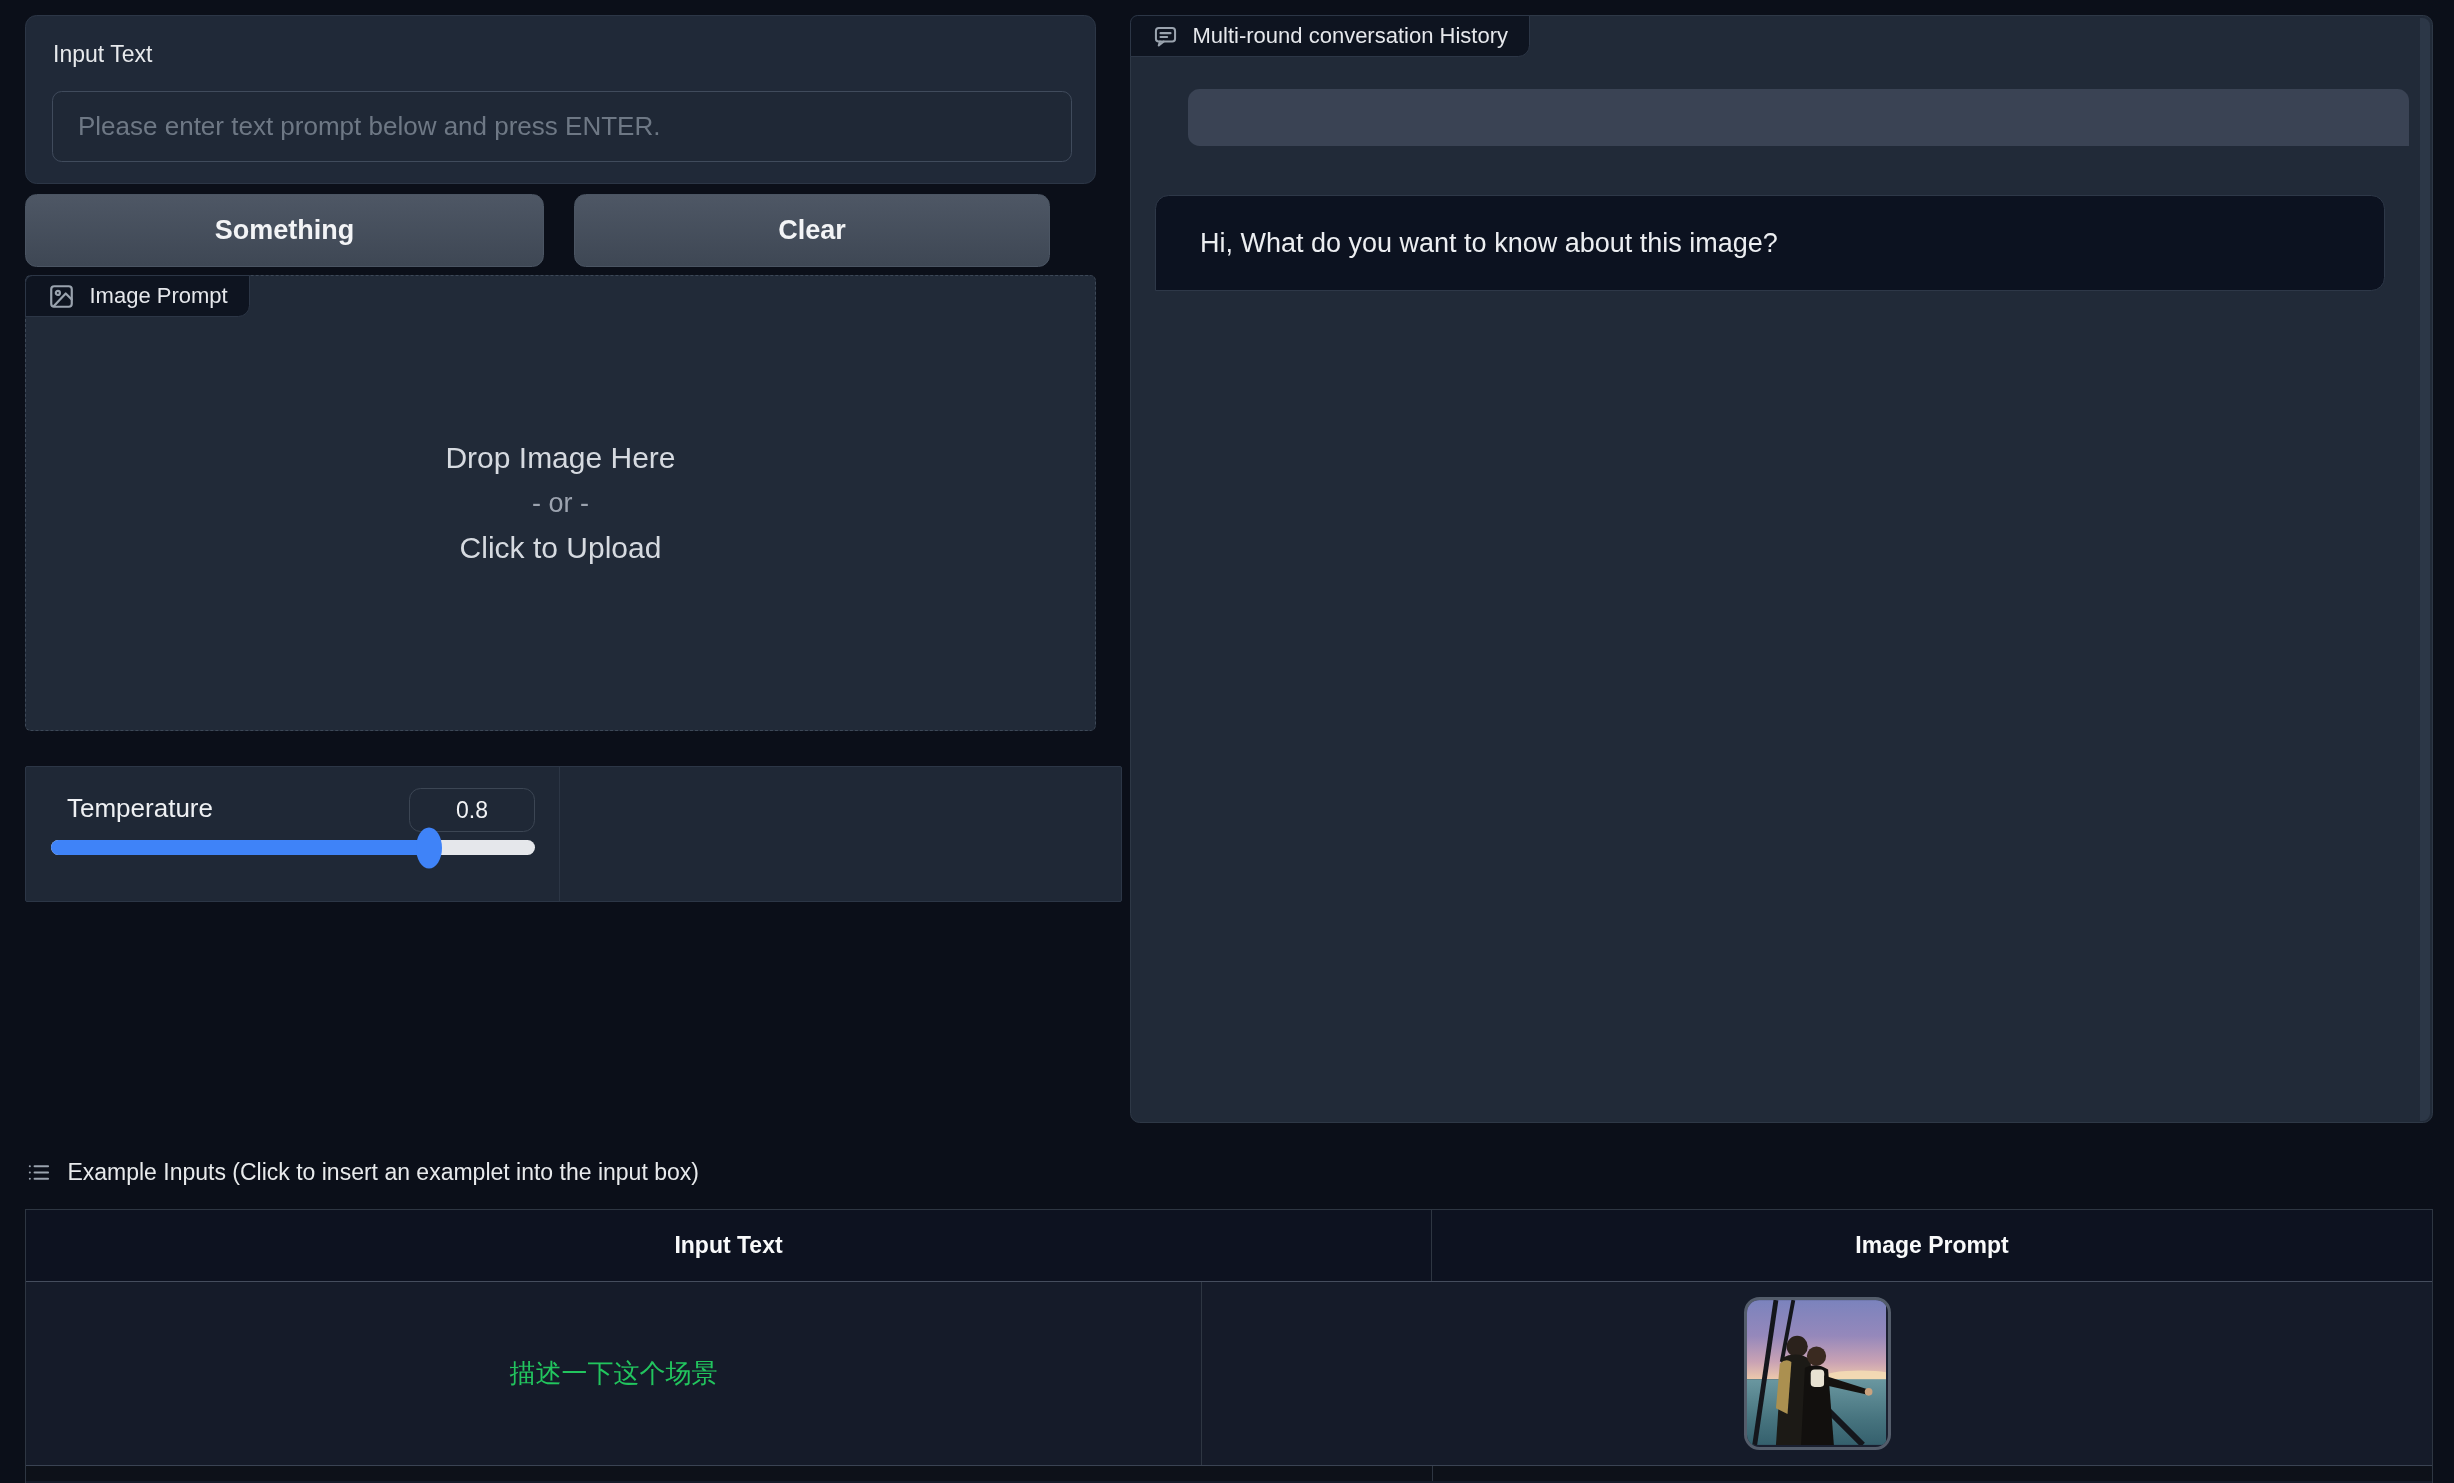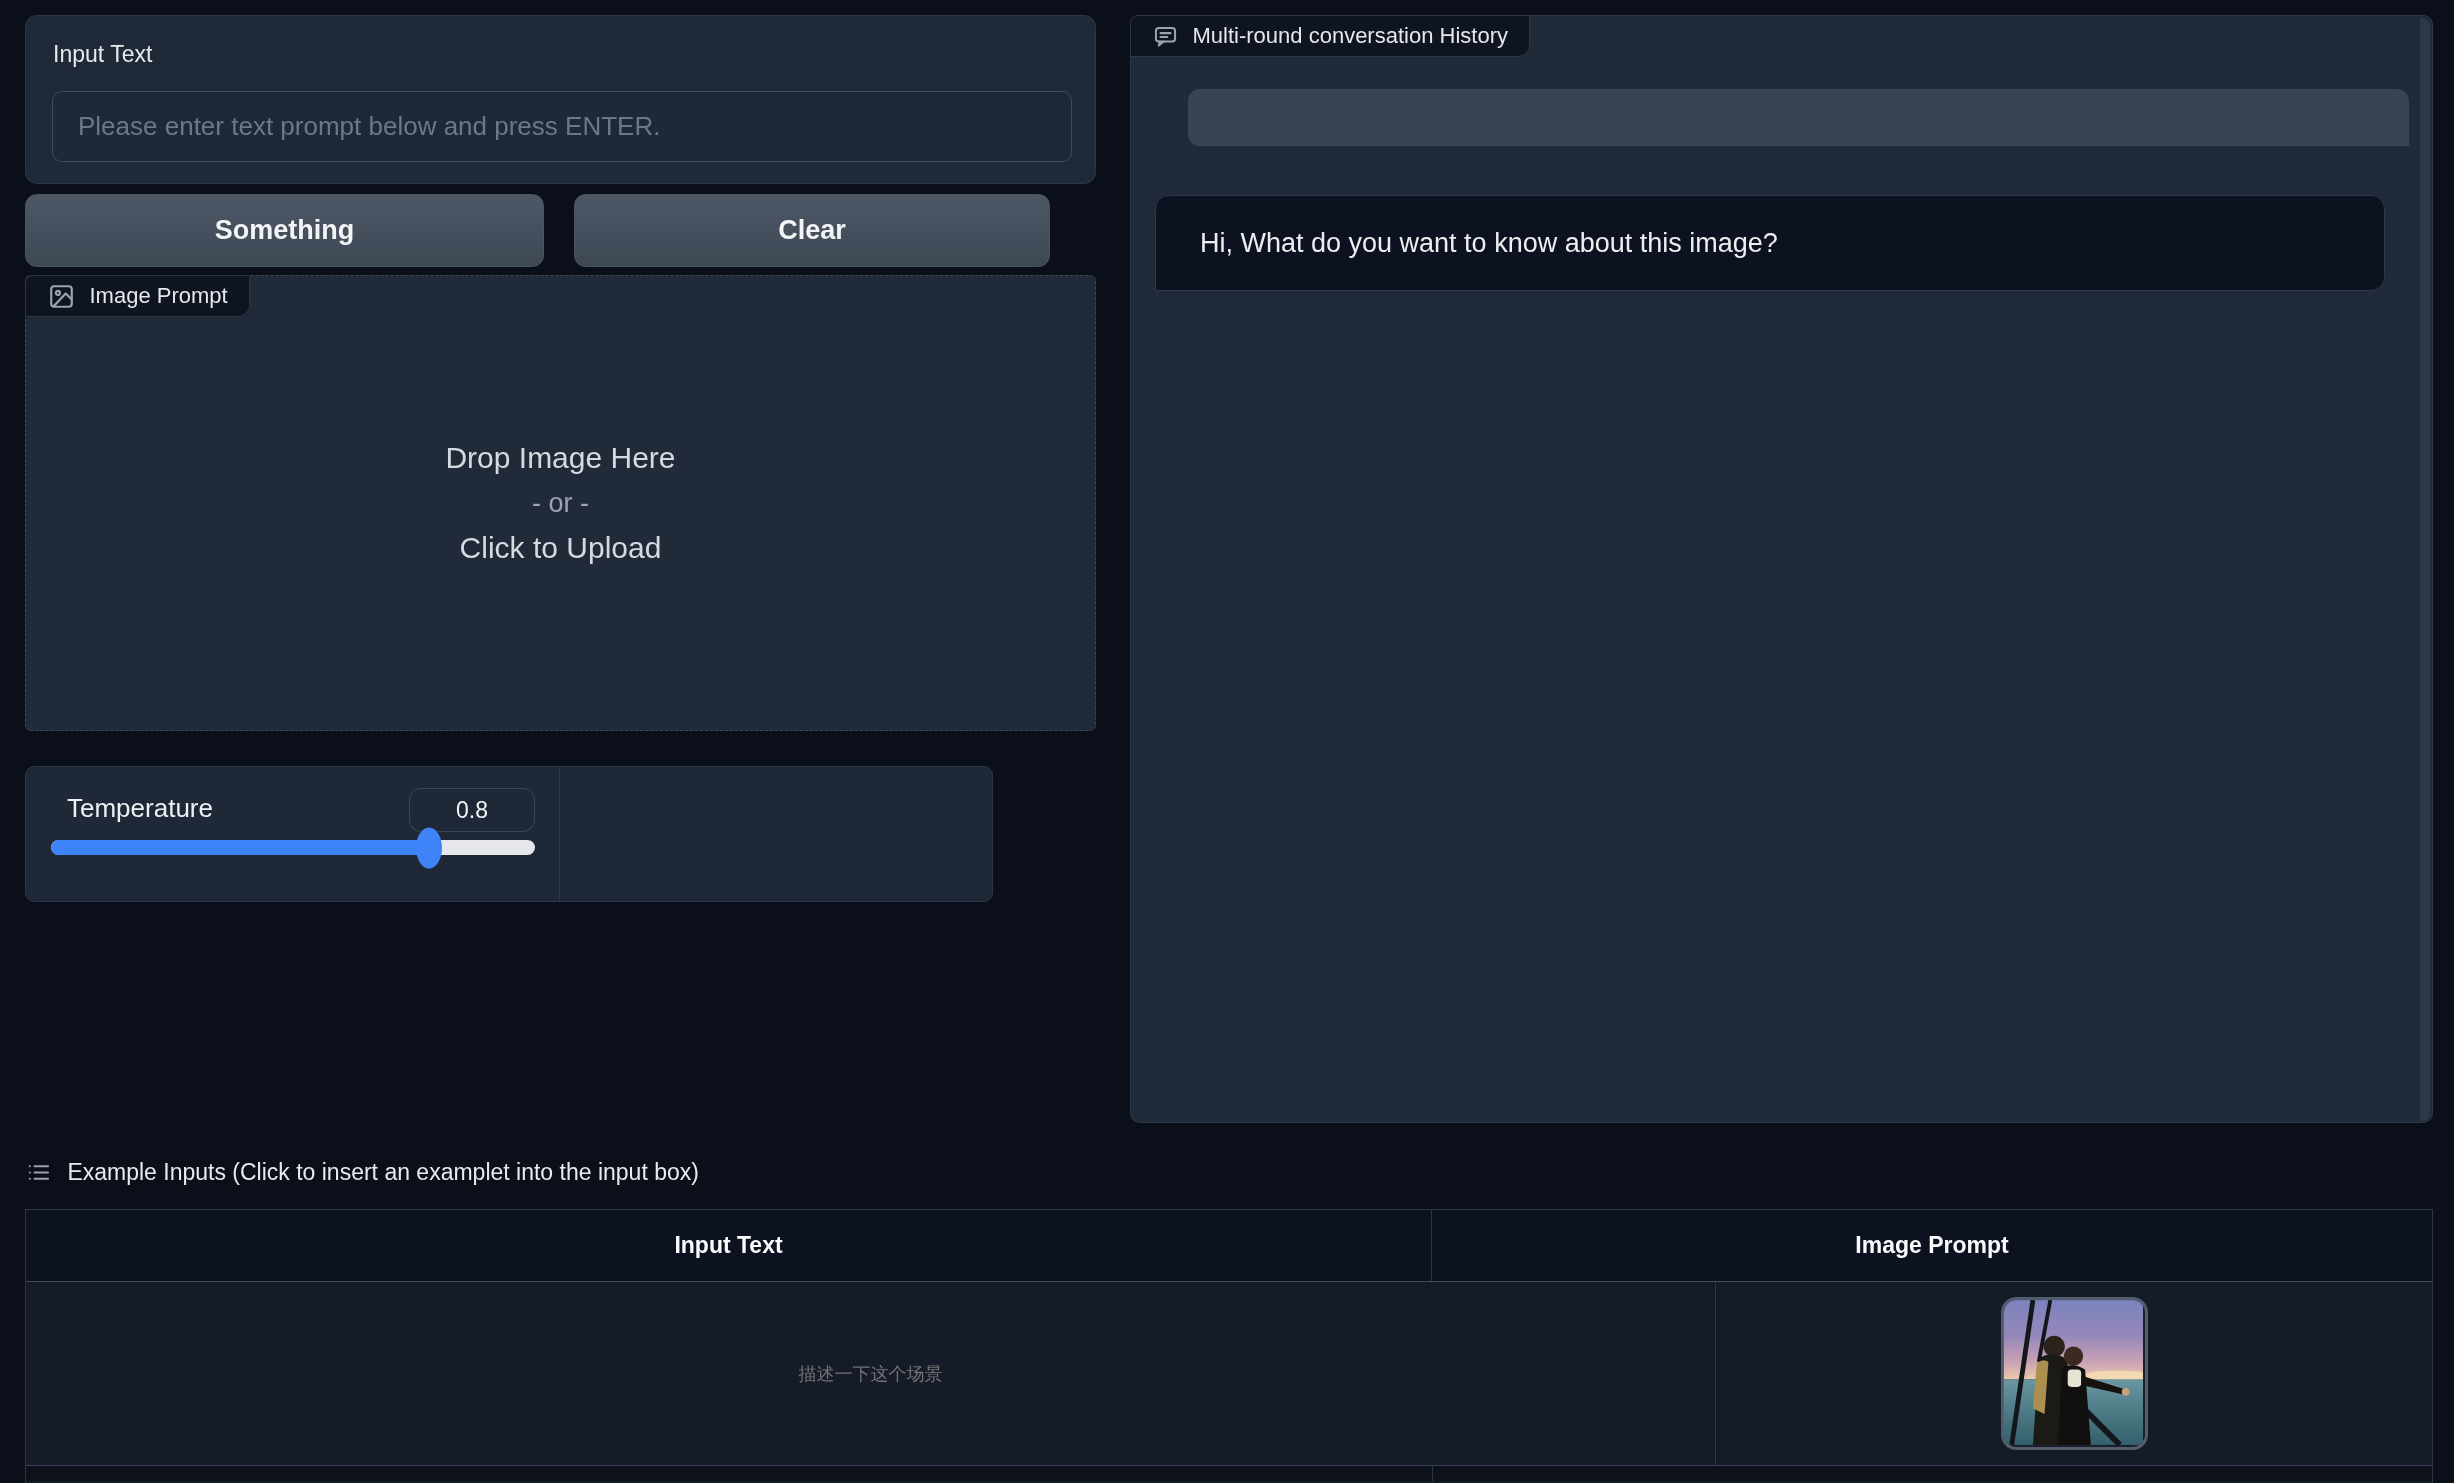--- a/index.html
+++ b/index.html
@@ -31,21 +31,21 @@
   .drop-main{font-size:30px;color:#d6dae0;line-height:46px;}
   .drop-or{font-size:27px;color:#9ca3af;line-height:44px;}
 
   
   .comp-tab{position:absolute;display:flex;align-items:center;gap:13.5px;background:#0e1420;
             border:1px solid #2c3646;border-radius:7.7px 0 11.6px 0;box-sizing:border-box;
             padding:0 21px;height:42px;color:#e5e7eb;font-size:22px;z-index:3;}
   .comp-tab svg{flex:0 0 auto;color:#9aa3ae;}
 
   
-  .params-panel{left:25px;top:766px;width:968px;height:136px;border-radius:9px;background:#1f2836;}
+  .params-panel{left:25px;top:766px;width:1097px;height:136px;border-radius:2px;background:#1f2836;}
   .shalf{position:absolute;top:0;height:100%;box-sizing:border-box;}
   .shalf-left{left:0;width:534px;border-right:1px solid #2c3645;}
   .shalf-right{left:534px;width:535px;}
   .slider-label{position:absolute;top:26px;font-size:26px;color:#eef0f3;}
   .pill{position:absolute;top:21px;width:126px;height:44px;border:1px solid #3c4654;border-radius:11.6px;
         display:flex;align-items:center;justify-content:center;font-size:23px;color:#f3f4f6;
         box-sizing:border-box;background:transparent;}
   .slider{position:absolute;top:73px;height:15.4px;width:484px;background:#e5e7eb;border-radius:7.7px;cursor:pointer;}
   .slider .fill{position:absolute;left:0;top:0;height:100%;background:#3f83f8;border-radius:7.7px 0 0 7.7px;}
   .slider .thumb{position:absolute;top:50%;transform:translate(-50%,-50%);width:26px;height:41px;
@@ -62,21 +62,21 @@
 
   
   .ex-table{position:absolute;left:25px;top:1209px;width:2408px;height:274px;
             border:1px solid #2e3642;border-bottom:none;box-sizing:border-box;background:#151b29;}
   .ex-head{display:flex;height:71px;background:#0d1220;border-bottom:1.9px solid #454d5d;}
   .th{display:flex;align-items:center;justify-content:center;font-weight:bold;font-size:23px;color:#f9fafb;box-sizing:border-box;}
   .th-left{width:1406px;border-right:1px solid #2e3642;}
   .th-right{flex:1;}
   .ex-row{display:flex;height:183px;background:#151b29;border-bottom:1.9px solid #3a4353;cursor:pointer;}
   .td{display:flex;align-items:center;justify-content:center;box-sizing:border-box;}
-  .td-left{width:1690px;border-right:1px solid #2e3642;font-size:18px;color:#737373;}
+  .td-left{width:1176px;border-right:1px solid #2e3642;font-size:26px;color:#22c55e;}
   .td-right{flex:1;}
   .ex-next{display:flex;height:15.4px;background:#0d1119;}
   .ex-next .nd-left{width:1406px;border-right:1px solid #2e3642;}
 
   .thumb-img{width:147px;height:153px;border-radius:15.4px;border:3.9px solid #545d6b;overflow:hidden;
              box-sizing:border-box;background:#1a2030;cursor:pointer;}
   .thumb-img svg{display:block;}
 
   
   .chat-panel{position:absolute;left:1130px;top:15.4px;width:1303px;height:1108px;background:#212a38;

